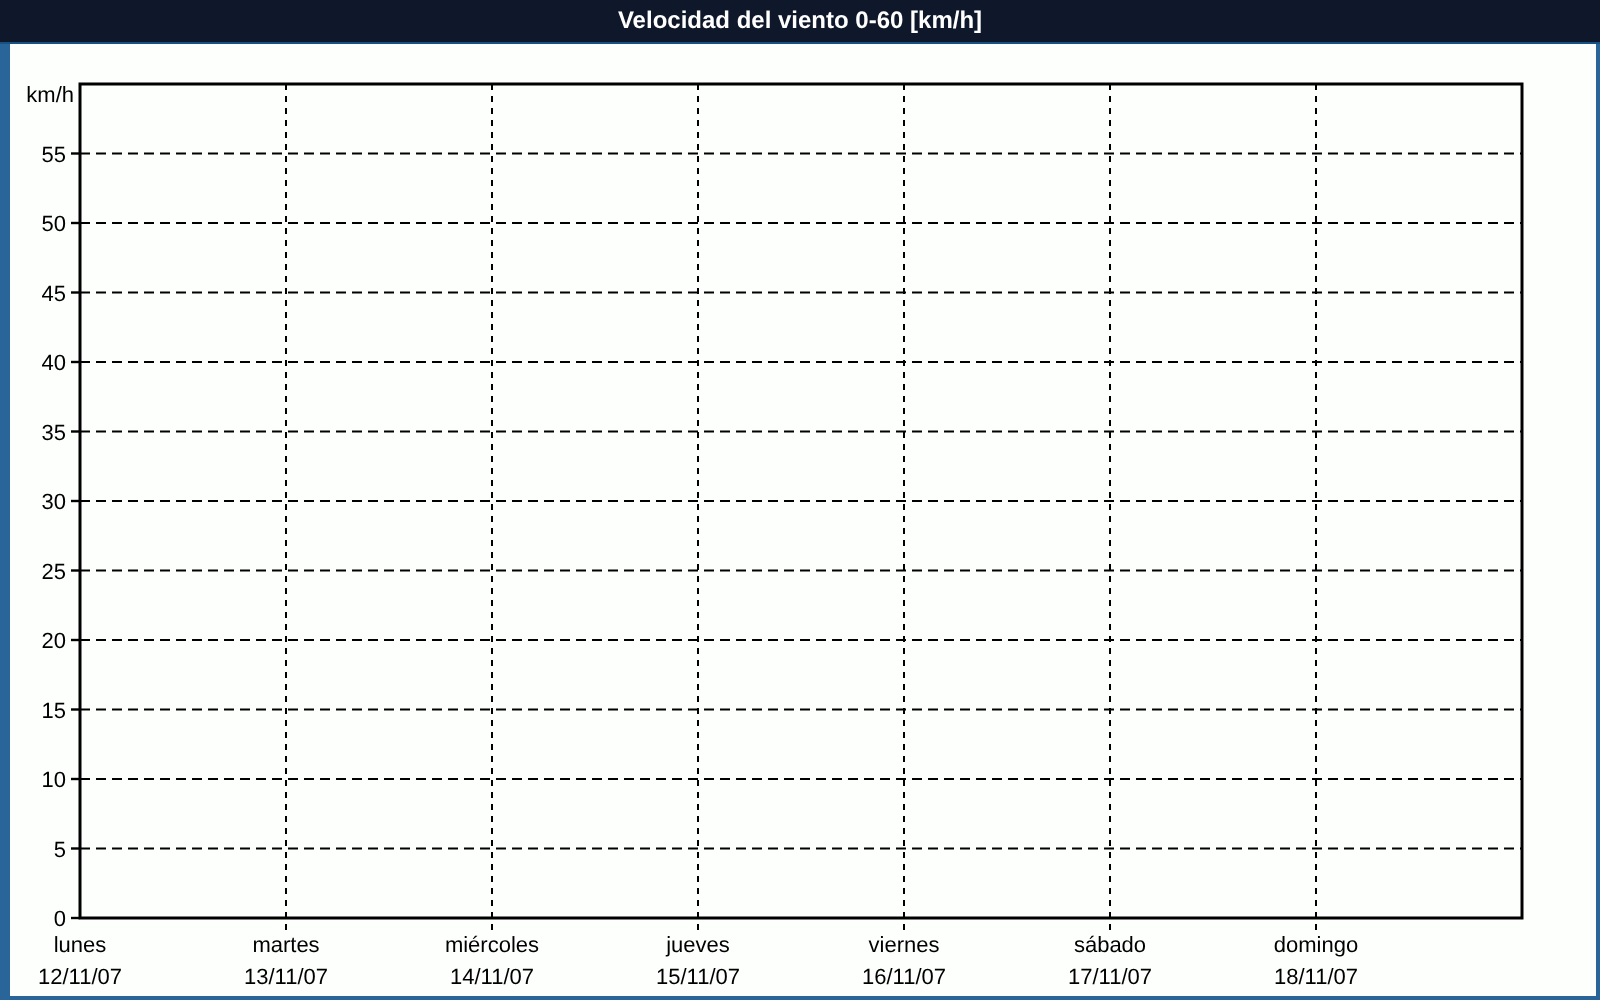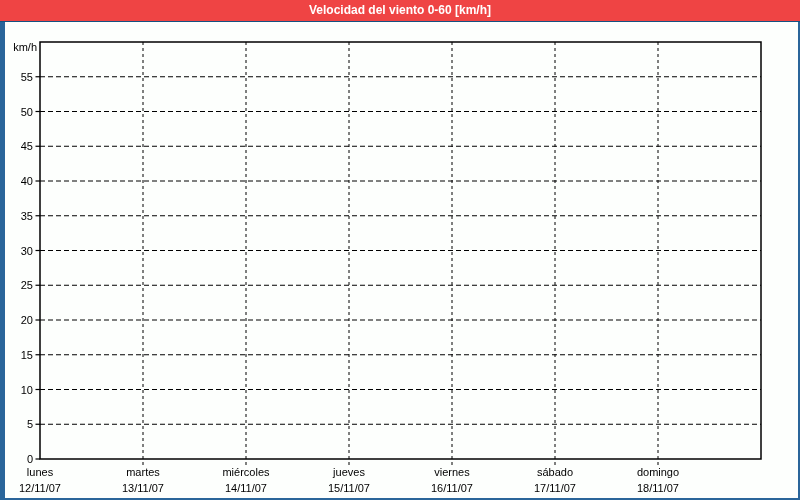--- a/index.html
+++ b/index.html
@@ -7,21 +7,21 @@
     width: 800px; height: 500px; position: relative; overflow: hidden;
     background: #fdfffd;
     font-family: "Liberation Sans", sans-serif;
   }
   .edge { position: absolute; background: #2a659a; }
   .edge-left   { left: 0; top: 0; bottom: 0; width: 5px; }
   .edge-right  { right: 0; top: 0; bottom: 0; width: 2px; }
   .edge-bottom { left: 0; right: 0; bottom: 0; height: 2px; }
   .chart-header {
     position: absolute; left: 0; top: 0; width: 800px; height: 21px;
-    background: #ef4444; border-bottom: 1px solid #155181;
+    background: #0f172a; border-bottom: 1px solid #155181;
     color: #ffffff; font-size: 12px; font-weight: bold;
     text-align: center; line-height: 21px; z-index: 2;
   }
   #chart-svg { position: absolute; left: 0; top: 22px; z-index: 1; }
   text { fill: #000000; font-family: "Liberation Sans", sans-serif; font-size: 11px; }
 </style>
 </head>
 <body>
 
 <div>

